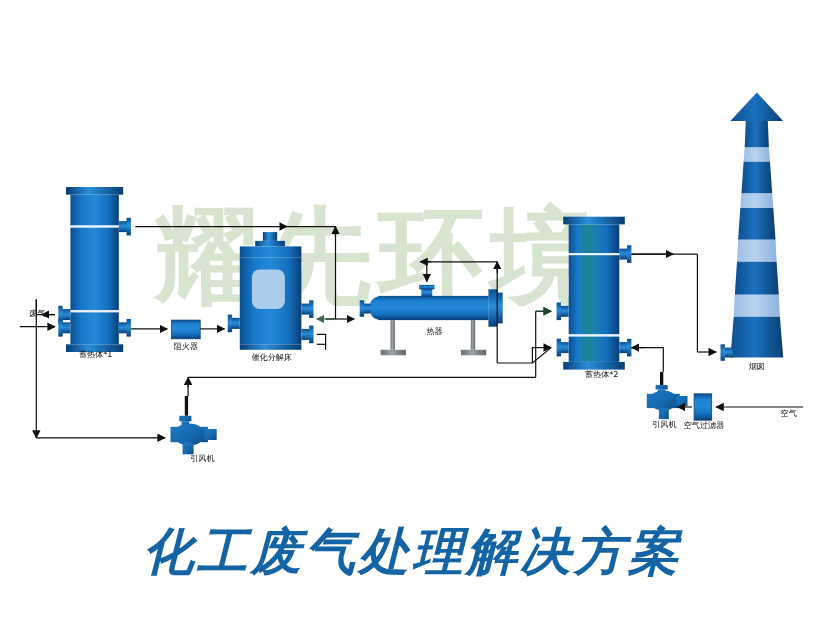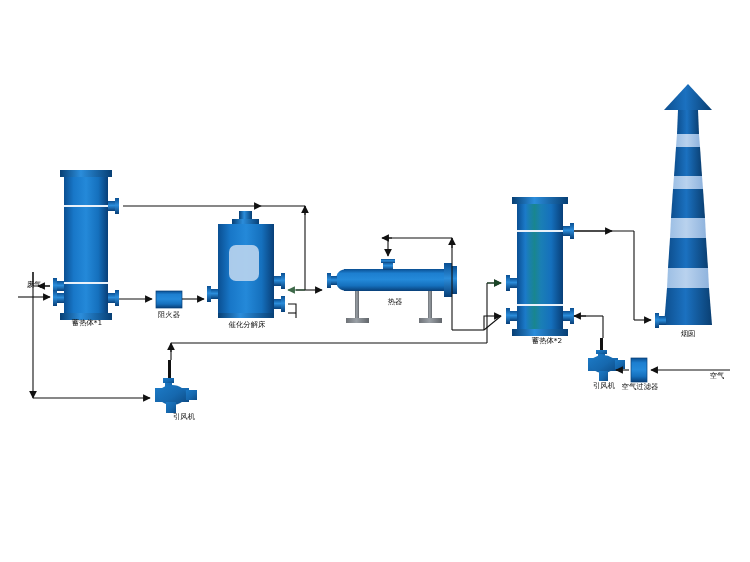--- a/index.html
+++ b/index.html
@@ -59,20 +59,21 @@
     color: #1464a5;
     white-space: nowrap;
     line-height: 1;
   }
 </style>
 </head>
 <body>
 
 <div id="canvas">
 
+  <div class="wm" style="left:140px; top:185px;">耀先环境</div>
 
   <svg id="svg-root" viewBox="0 0 750 562" xmlns="http://www.w3.org/2000/svg">
     <defs>
       <linearGradient id="gv" x1="0" y1="0" x2="1" y2="0">
         <stop offset="0%" stop-color="#0a4f92"></stop>
         <stop offset="22%" stop-color="#1877c8"></stop>
         <stop offset="50%" stop-color="#2489d9"></stop>
         <stop offset="78%" stop-color="#1570bd"></stop>
         <stop offset="100%" stop-color="#083f78"></stop>
       </linearGradient>
@@ -345,14 +346,15 @@
   <div class="lbl ctr" style="left:522px; top:337px; width:50px;">蓄热体*2</div>
 
   <div class="lbl ctr" style="left:164px; top:413px; width:40px;">引风机</div>
 
   <div class="lbl ctr" style="left:584px; top:382px; width:40px;">引风机</div>
 
   <div class="lbl ctr" style="left:612px; top:383px; width:56px;">空气过滤器</div>
 
   <div class="lbl ctr" style="left:675px; top:330px; width:26px;">烟囱</div>
 
+  <div id="title">化工废气处理解决方案</div>
 
 </div>
 
 </body></html>

